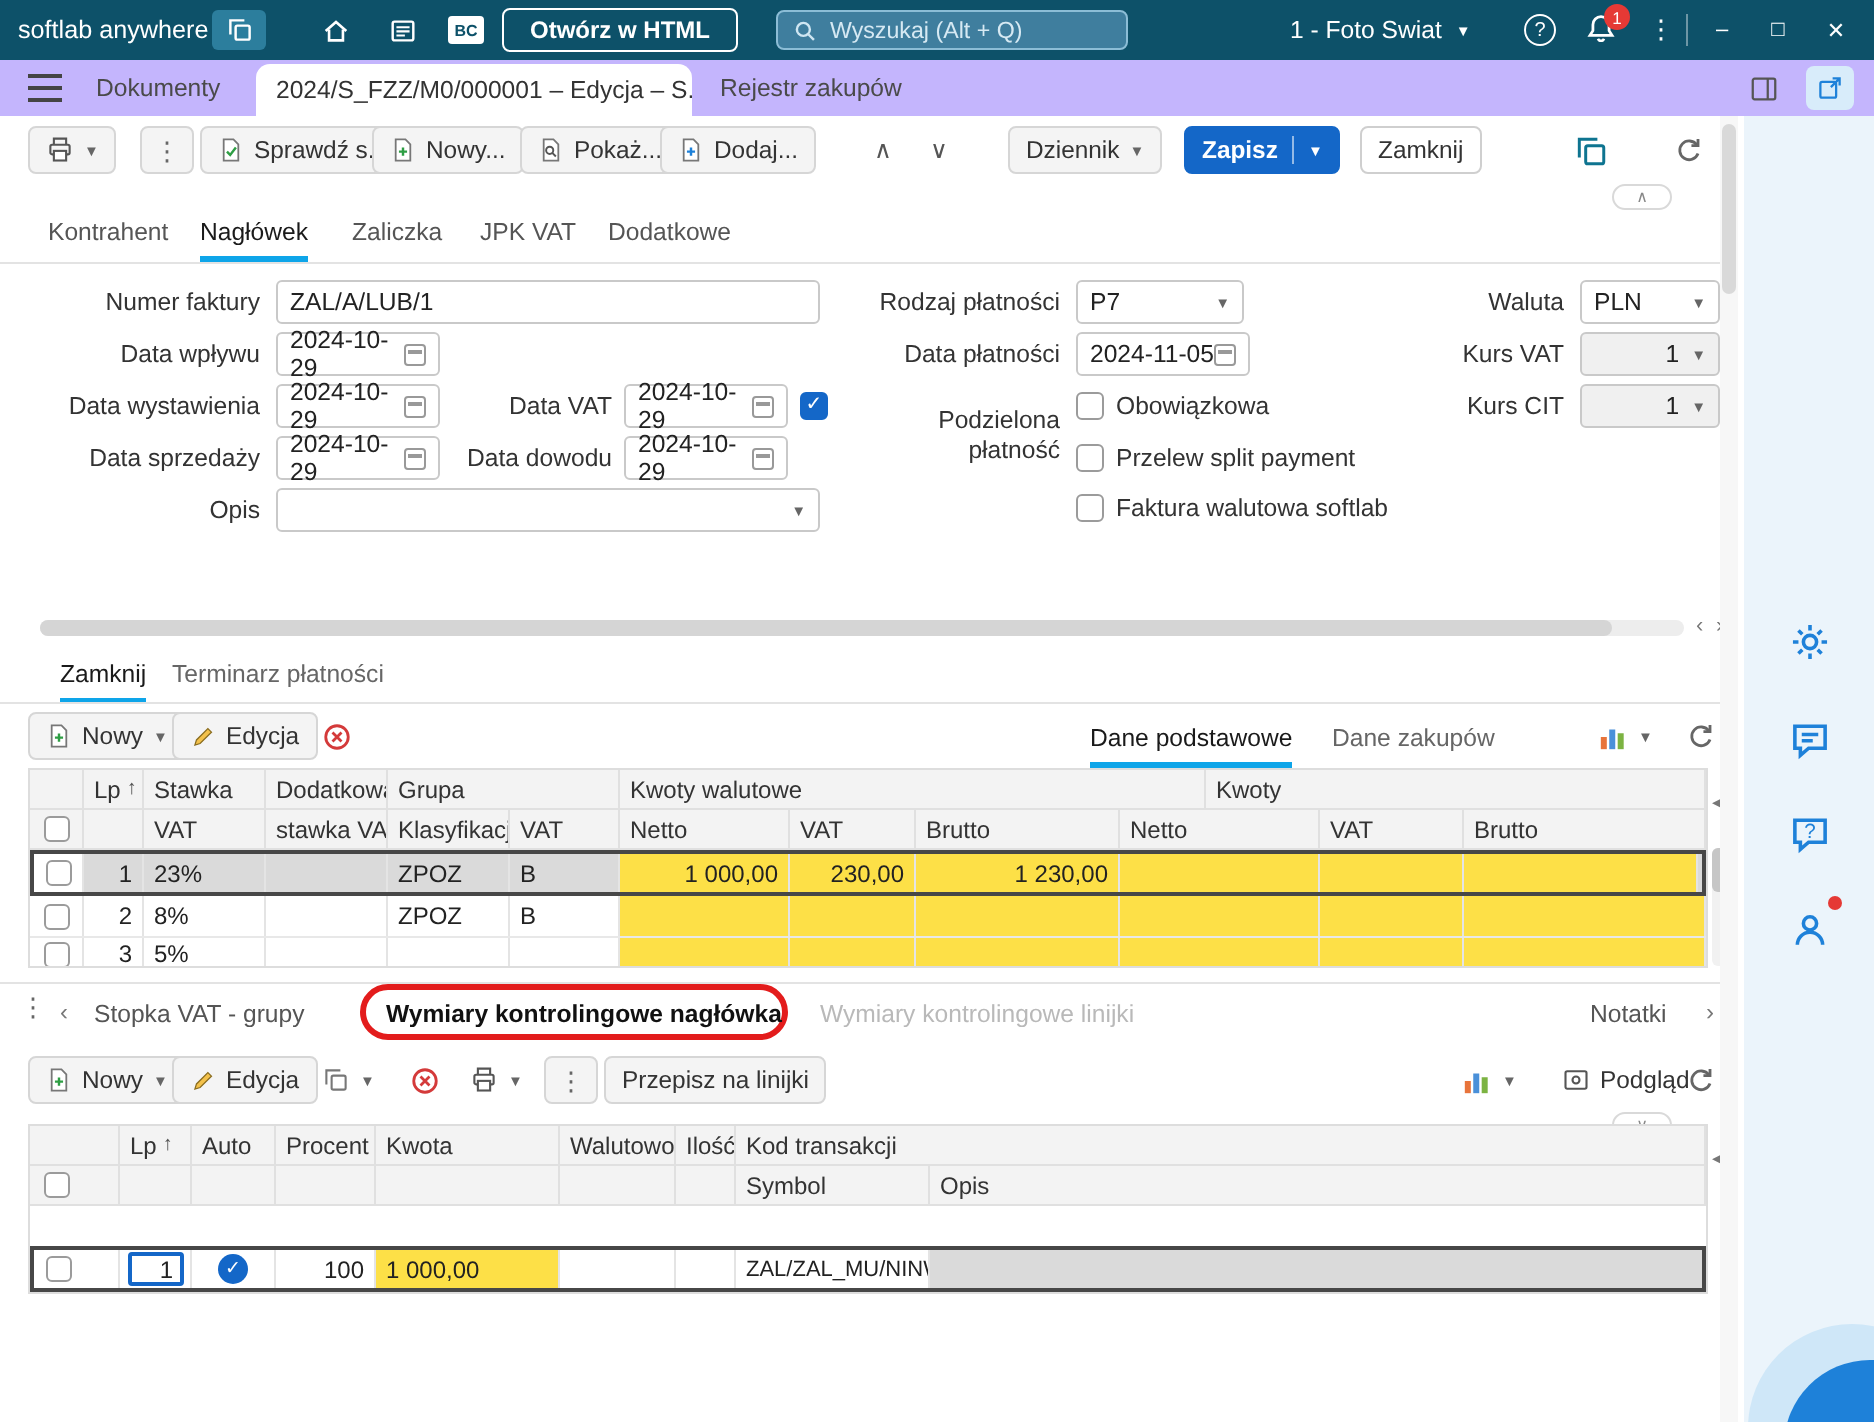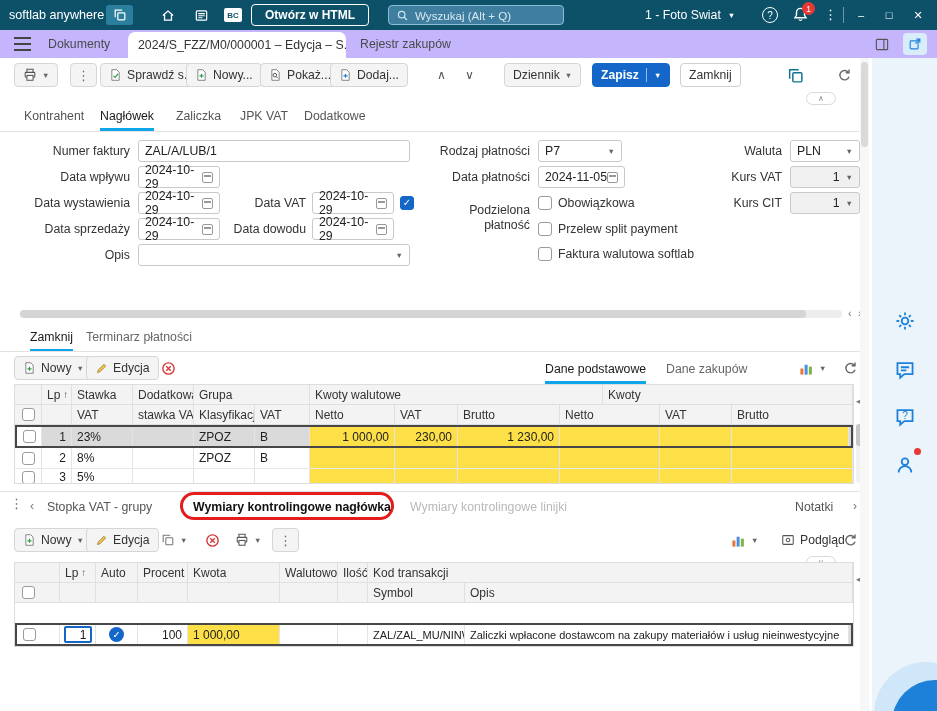--- a/index.html
+++ b/index.html
@@ -513,20 +513,23 @@
     <svg class="icn" width="14" height="14" viewBox="0 0 16 16">
         <path d="M4.5 5V1.5h7V5" fill="none" stroke="#555" stroke-width="1.2"></path>
         <rect x="2.5" y="5" width="11" height="5.5" rx="1" fill="none" stroke="#555" stroke-width="1.2"></rect>
         <rect x="4.5" y="8.5" width="7" height="5.5" fill="#fff" stroke="#555" stroke-width="1.2"></rect>
       </svg>
     <span class="ddv">▼</span>
   </button>
   <button class="btn" style="left:272px;top:528px;padding:0 6px">
       <span class="graydots">⋮</span>
     </button>
+  <button class="btn" style="left:302px;top:528px">
+      <span>Przepisz na linijki</span>
+    </button>
   <button class="btn plain" style="left:722px;top:528px">
     <svg class="icn" width="15" height="15" viewBox="0 0 16 16">
         <rect x="1.5" y="8" width="3.2" height="6.5" fill="#e8743b"></rect>
         <rect x="6" y="4" width="3.2" height="10.5" fill="#4a90d9"></rect>
         <rect x="10.5" y="6" width="3.2" height="8.5" fill="#7cb342"></rect>
       </svg>
     <span class="ddv">▼</span>
   </button>
   <button class="btn plain" style="left:772px;top:528px">
     <svg class="icn" width="14" height="14" viewBox="0 0 16 16">
@@ -595,21 +598,20 @@
           <span class="lpinput">1</span>
         </div>
       <div class="tc" style="width:42px;background:#fff;justify-content:center">
           <span class="autochk">✓</span>
         </div>
       <div class="tc r" style="width:50px;background:#fff">100</div>
       <div class="tc blue" style="width:92px">1 000,00</div>
       <div class="tc" style="width:58px;background:#fff"></div>
       <div class="tc" style="width:30px;background:#fff"></div>
       <div class="tc" style="width:97px;background:#fff;font-size:11px">ZAL/ZAL_MU/NINW</div>
-      <div class="tc" style="width:384px;background:#fff;font-size:11px">Zaliczki wpłacone dostawcom na zakupy materiałów i usług nieinwestycyjne</div>
     </div>
   </div>
   <span class="edgearrow" style="left:856px;top:574px">◂</span>
 
   <div class="scrollv">
       <div class="vthumb"></div>
     </div>
 
   <div class="sidebar">
     <div class="sbico" style="top:245px">

